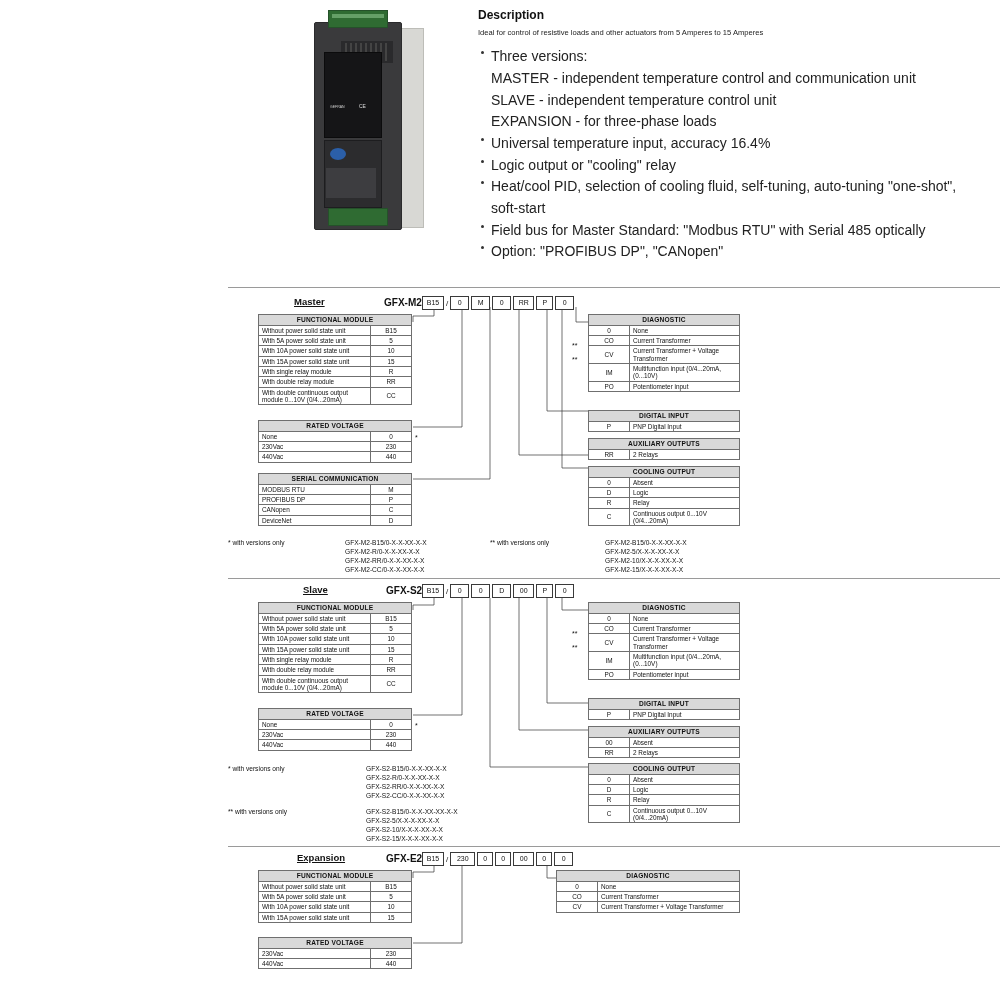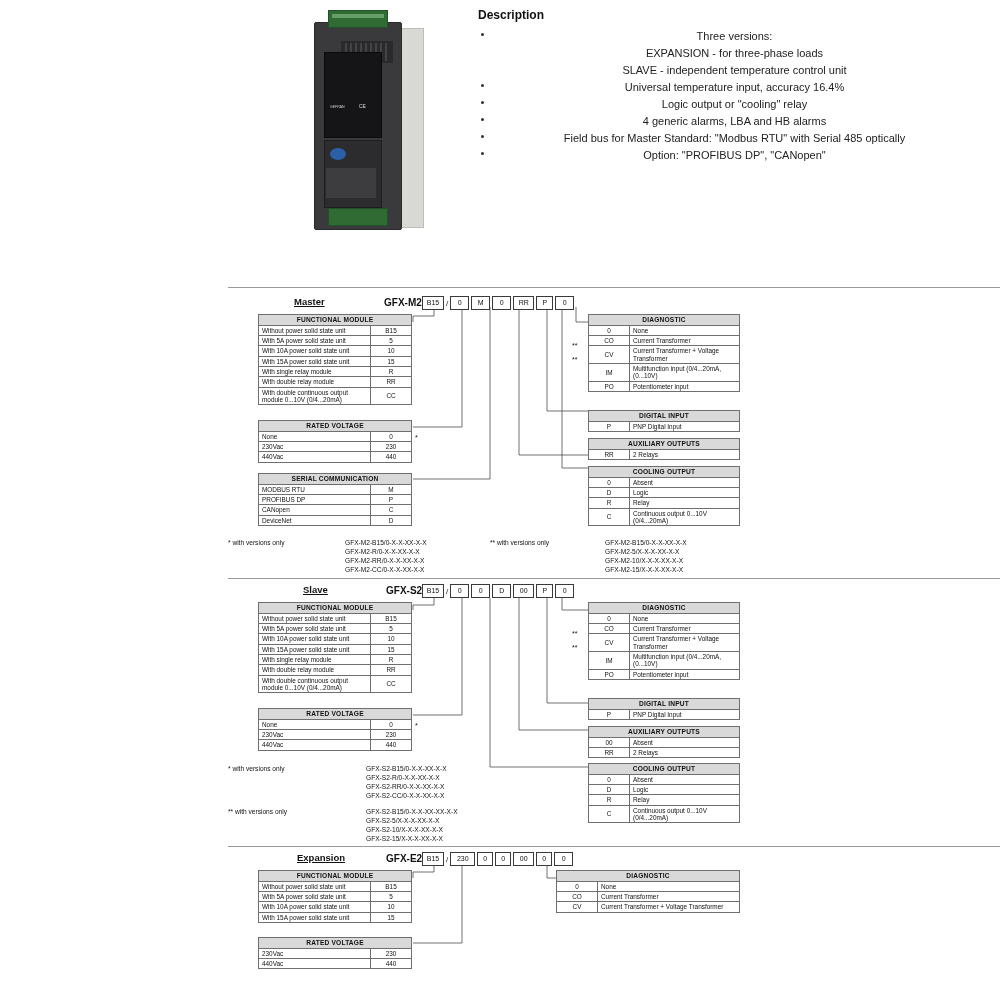--- a/index.html
+++ b/index.html
@@ -28,21 +28,21 @@
   .dev-mid{position:absolute;left:24px;top:132px;width:56px;height:66px;background:#2c2c2e;border:1px solid #1d1d1f;}
   .dev-logo{position:absolute;left:30px;top:140px;width:16px;height:12px;border-radius:50%;background:#2b5fa8;}
   .dev-slot{position:absolute;left:26px;top:160px;width:50px;height:30px;background:#3d3d40;}
   .dev-grill{position:absolute;left:26px;top:18px;width:52px;height:22px;background:#2a2a2c;}
   .dev-grill i{position:absolute;top:2px;width:2px;height:18px;background:#444;}
 
   .desc{position:absolute;left:478px;top:8px;width:500px;}
   .desc h2{margin:0 0 6px 0;font-size:12px;font-weight:bold;color:#111;}
   .desc .intro{font-size:7.6px;color:#222;margin-bottom:8px;line-height:1.35;}
   .desc ul{list-style:none;margin:0;padding:0;}
-  .desc li{font-size:11px;color:#222;line-height:1.55;padding-left:13px;position:relative;text-align:center;}
+  .desc li{font-size:14px;color:#222;line-height:1.55;padding-left:13px;position:relative;}
   .desc li.bul:before{content:"";position:absolute;left:3px;top:5px;width:3px;height:3px;border-radius:50%;background:#333;}
   .desc li.plain{padding-left:13px;}
 
   
   .rule{position:absolute;left:228px;width:772px;height:1px;background:#9a9a9a;}
   .sec-title{position:absolute;font-size:9.5px;font-weight:bold;text-decoration:underline;color:#111;}
   .code{position:absolute;font-size:10px;font-weight:bold;color:#111;}
 
   .cells{position:absolute;display:flex;align-items:center;}
   .cell{border:1px solid #3a3a3a;background:#fff;font-size:7px;text-align:center;line-height:12px;height:12px;margin-right:2px;color:#111;}
@@ -91,27 +91,29 @@
         <span class="lbl">GEFRAN</span>
         <span class="ce">CE</span>
       </div>
       <div class="dev-mid"></div>
       <div class="dev-logo"></div>
       <div class="dev-slot"></div>
     </div>
 
     <div class="desc">
       <h2>Description</h2>
+      <div class="intro">Ideal for control of resistive loads and other actuators from 5 Amperes to 15 Amperes</div>
       <ul>
         <li class="bul">Three versions:</li>
+        <li class="plain">MASTER - independent temperature control and communication unit</li>
+        <li class="plain">SLAVE - independent temperature control unit</li>
         <li class="plain">EXPANSION - for three-phase loads</li>
-        <li class="plain">SLAVE - independent temperature control unit</li>
         <li class="bul">Universal temperature input, accuracy 16.4%</li>
         <li class="bul">Logic output or "cooling" relay</li>
-        <li class="bul">4 generic alarms, LBA and HB alarms</li>
+        <li class="bul">Heat/cool PID, selection of cooling fluid, self-tuning, auto-tuning "one-shot", soft-start</li>
         <li class="bul">Field bus for Master Standard: "Modbus RTU" with Serial 485 optically</li>
         <li class="bul">Option: "PROFIBUS DP", "CANopen"</li>
       </ul>
     </div>
   </div>
 
   <svg class="lines">
     <g stroke="#333" stroke-width="0.7" fill="none">
 
       <path d="M434,307 L434,316"></path>

